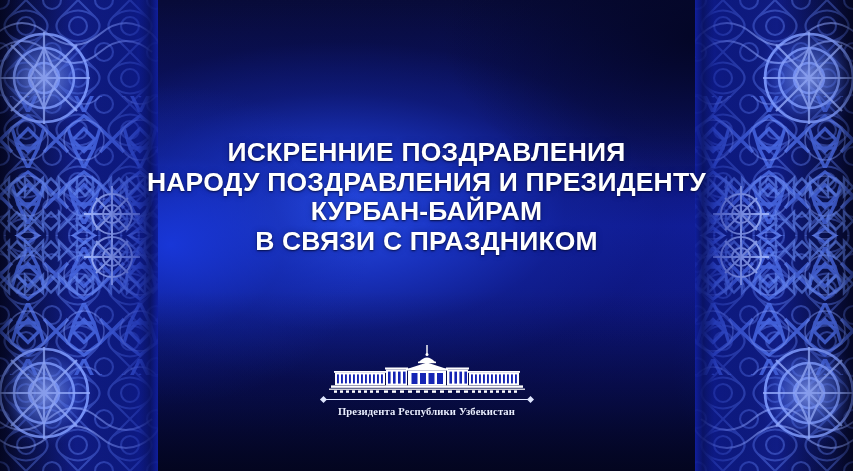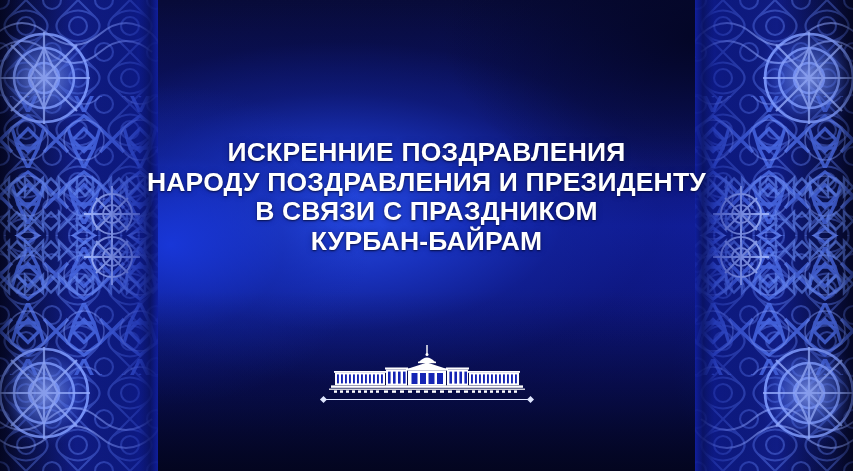--- a/index.html
+++ b/index.html
@@ -337,22 +337,22 @@
     </svg>
     <div class="orn-fade"></div>
     <div class="orn-shadow"></div>
   </div>
 
   <div class="bg-vignette"></div>
 
   <div id="headline">
     <span class="line">ИСКРЕННИЕ ПОЗДРАВЛЕНИЯ</span>
     <span class="line">НАРОДУ ПОЗДРАВЛЕНИЯ И ПРЕЗИДЕНТУ</span>
+    <span class="line">КУРБАН-БАЙРАМ</span>
     <span class="line">В СВЯЗИ С ПРАЗДНИКОМ</span>
-    <span class="line">КУРБАН-БАЙРАМ</span>
   </div>
 
   <div id="emblem">
 
     <div class="building-wrap">
       <svg class="building" viewBox="0 0 240 50">
         <g fill="#ffffff">
 
           <rect x="119.3" y="0" width="1.4" height="9"></rect>
           <circle cx="120" cy="9.6" r="1.5"></circle>
@@ -459,15 +459,16 @@
         </g>
       </svg>
     </div>
 
     <div class="rule">
       <span class="dot l"></span>
       <span class="bar"></span>
       <span class="dot r"></span>
     </div>
 
+    <div class="press-sub">Президента Республики Узбекистан</div>
   </div>
 
 </div>
 
 </body></html>

